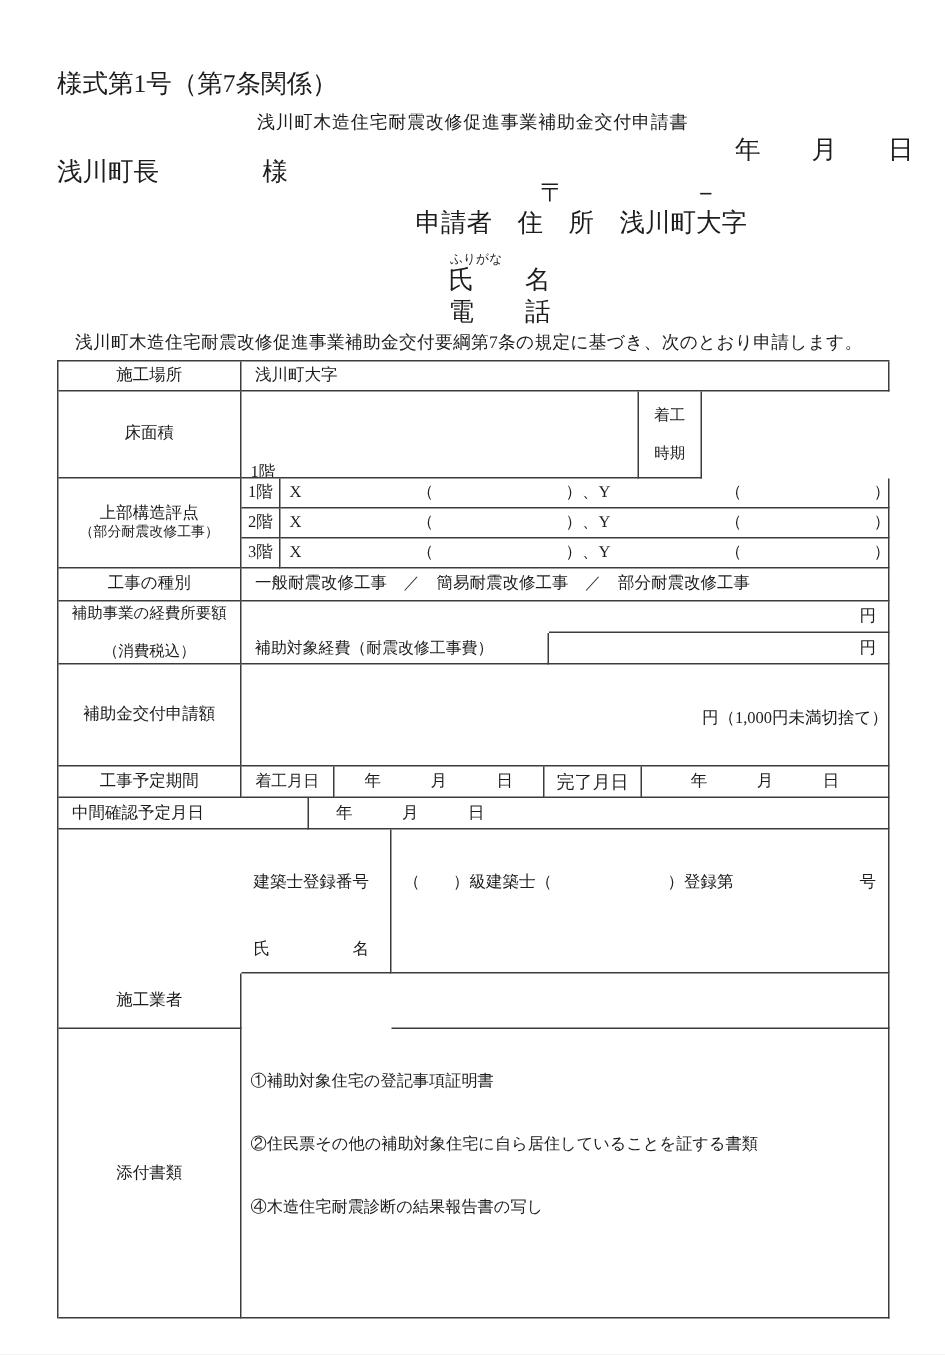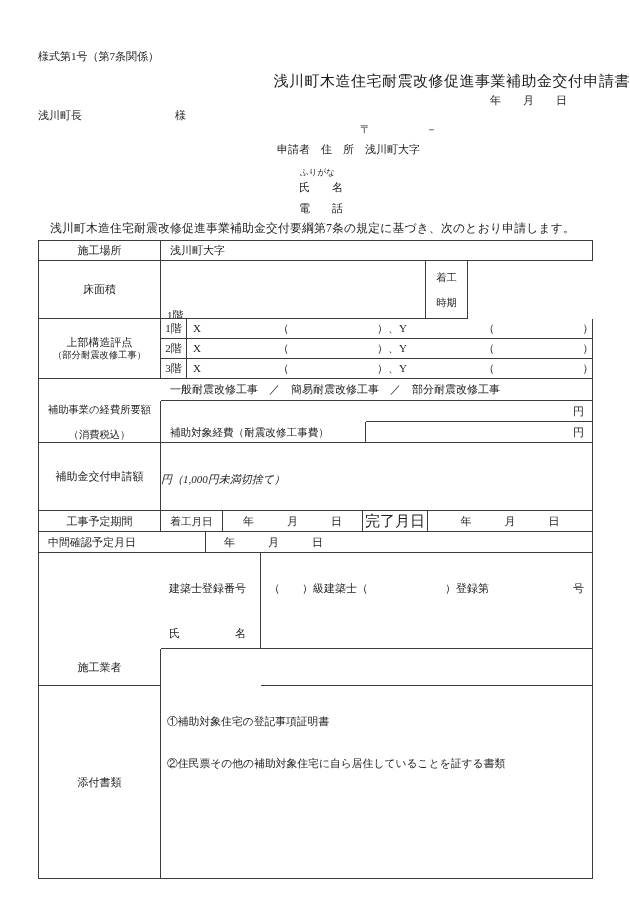--- a/index.html
+++ b/index.html
@@ -4,22 +4,22 @@
 <style>
   html,body{margin:0;padding:0;background:#e8e8e8;}
   .page{
     position:relative;
     width:630px;height:903px;
     background:#ffffff;
     font-family:"Liberation Serif","DejaVu Serif",serif;
     color:#1c1c1c;
     overflow:hidden;
   }
-  .abs{position:absolute;white-space:pre;line-height:14px;font-size:11px;}
-  .title{width:630px;text-align:right;font-size:15px;letter-spacing:.5px;}
+  .abs{position:absolute;white-space:pre;line-height:14px;font-size:17px;}
+  .title{width:630px;text-align:center;font-size:12px;letter-spacing:.5px;}
   .small{font-size:8.5px;}
   .intro{font-size:11.8px;letter-spacing:.2px;}
   
   .tbl{
     position:absolute;left:38px;top:240px;width:554px;height:638px;
     border-top:1px solid #3c3c3c;border-left:1px solid #3c3c3c;
     box-sizing:content-box;
   }
   .c{
     position:absolute;box-sizing:border-box;
@@ -30,21 +30,21 @@
   .cl{display:flex;align-items:center;padding-left:9px;}
   .cr{display:flex;align-items:center;justify-content:flex-end;padding-right:8px;}
   .col2{flex-direction:column;}
   .fs10{font-size:10.3px;gap:12px;}
   .fa-line{height:19.3px;line-height:19.3px;position:relative;}
   .sc-line{position:absolute;}
   .dz-line{height:19.1px;line-height:19.1px;display:flex;padding:0 8px;}
   .dz-line .grow{flex:1;}
   .ct-line{height:18.2px;line-height:18.2px;display:flex;padding:0 8px;}
   .att-line{height:16.05px;line-height:16.05px;padding-left:6px;font-size:10.8px;white-space:pre;}
-  .ga1{height:18px;line-height:18px;text-align:left;font-style:italic;}
+  .ga1{height:18px;line-height:18px;text-align:right;}
 </style>
 </head>
 <body>
 
 <div class="page">
 
   <div class="abs" style="left:38px;top:49px">様式第1号（第7条関係）</div>
   <div class="abs title" style="left:0;top:74px">浅川町木造住宅耐震改修促進事業補助金交付申請書</div>
   <div class="abs" style="left:490px;top:93px">年　　月　　日</div>
   <div class="abs" style="left:38px;top:108px">浅川町長</div>
@@ -79,20 +79,21 @@
       <div>上部構造評点</div>
       <div style="font-size:9.3px">（部分耐震改修工事）</div>
     </div>
     <div class="c cc" style="left:122px;top:78px;width:26px;height:20px">1階</div>
     <div class="c cl" style="left:148px;top:78px;width:406px;height:20px;padding-left:6px">X　　　　　　　（　　　　　　　　）、Y　　　　　　　（　　　　　　　　）</div>
     <div class="c cc" style="left:122px;top:98px;width:26px;height:20px">2階</div>
     <div class="c cl" style="left:148px;top:98px;width:406px;height:20px;padding-left:6px">X　　　　　　　（　　　　　　　　）、Y　　　　　　　（　　　　　　　　）</div>
     <div class="c cc" style="left:122px;top:118px;width:26px;height:20px">3階</div>
     <div class="c cl" style="left:148px;top:118px;width:406px;height:20px;padding-left:6px">X　　　　　　　（　　　　　　　　）、Y　　　　　　　（　　　　　　　　）</div>
 
+    <div class="c cc" style="left:0;top:138px;width:122px;height:22px">工事の種別</div>
     <div class="c cl" style="left:122px;top:138px;width:432px;height:22px">一般耐震改修工事　／　簡易耐震改修工事　／　部分耐震改修工事</div>
 
     <div class="c cc col2 fs10" style="left:0;top:160px;width:122px;height:42px">
       <div>補助事業の経費所要額</div>
       <div>（消費税込）</div>
     </div>
     <div class="c cr" style="left:327px;top:160px;width:227px;height:21px">円</div>
     <div class="c cl" style="left:122px;top:181px;width:205px;height:21px;font-size:10.6px">補助対象経費（耐震改修工事費）</div>
     <div class="c cr" style="left:327px;top:181px;width:227px;height:21px">円</div>
 
@@ -100,21 +101,21 @@
     <div class="c" style="left:122px;top:202px;width:432px;height:68px;padding-top:1px">
       <div class="ga1">円（1,000円未満切捨て）</div>
       
       
       
     </div>
 
     <div class="c cc" style="left:0;top:270px;width:122px;height:21px">工事予定期間</div>
     <div class="c cc" style="left:122px;top:270px;width:62px;height:21px;font-size:10.6px">着工月日</div>
     <div class="c cc" style="left:184px;top:270px;width:140px;height:21px">年　　　月　　　日</div>
-    <div class="c cc" style="left:324px;top:270px;width:65px;height:21px;font-size:15px">完了月日</div>
+    <div class="c cc" style="left:324px;top:270px;width:65px;height:21px;font-size:12px">完了月日</div>
     <div class="c cc" style="left:389px;top:270px;width:165px;height:21px">年　　　月　　　日</div>
 
     <div class="c cl" style="left:0;top:291px;width:167px;height:21px">中間確認予定月日</div>
     <div class="c cl" style="left:167px;top:291px;width:387px;height:21px;padding-left:18px">年　　　月　　　日</div>
 
     <div class="c" style="left:122px;top:312px;width:100px;height:96px">
       <div class="dz-line">建築士登録番号</div>
       <div class="dz-line">氏　　　　　名</div>
       
       
@@ -131,20 +132,21 @@
     <div class="c cc" style="left:0;top:408px;width:122px;height:37px">施工業者</div>
     <div class="c" style="left:222px;top:408px;width:332px;height:37px">
       <div class="ct-line"><span style="white-space:pre"></span></div>
       
     </div>
 
     <div class="c cc" style="left:0;top:445px;width:122px;height:193px">添付書類</div>
     <div class="c" style="left:122px;top:445px;width:432px;height:193px;padding-top:1px">
       <div class="att-line">①補助対象住宅の登記事項証明書</div>
       <div class="att-line">②住民票その他の補助対象住宅に自ら居住していることを証する書類</div>
+      <div class="att-line">④木造住宅耐震診断の結果報告書の写し</div>
       
       
       
       
       
       
       
       
     </div>
 

